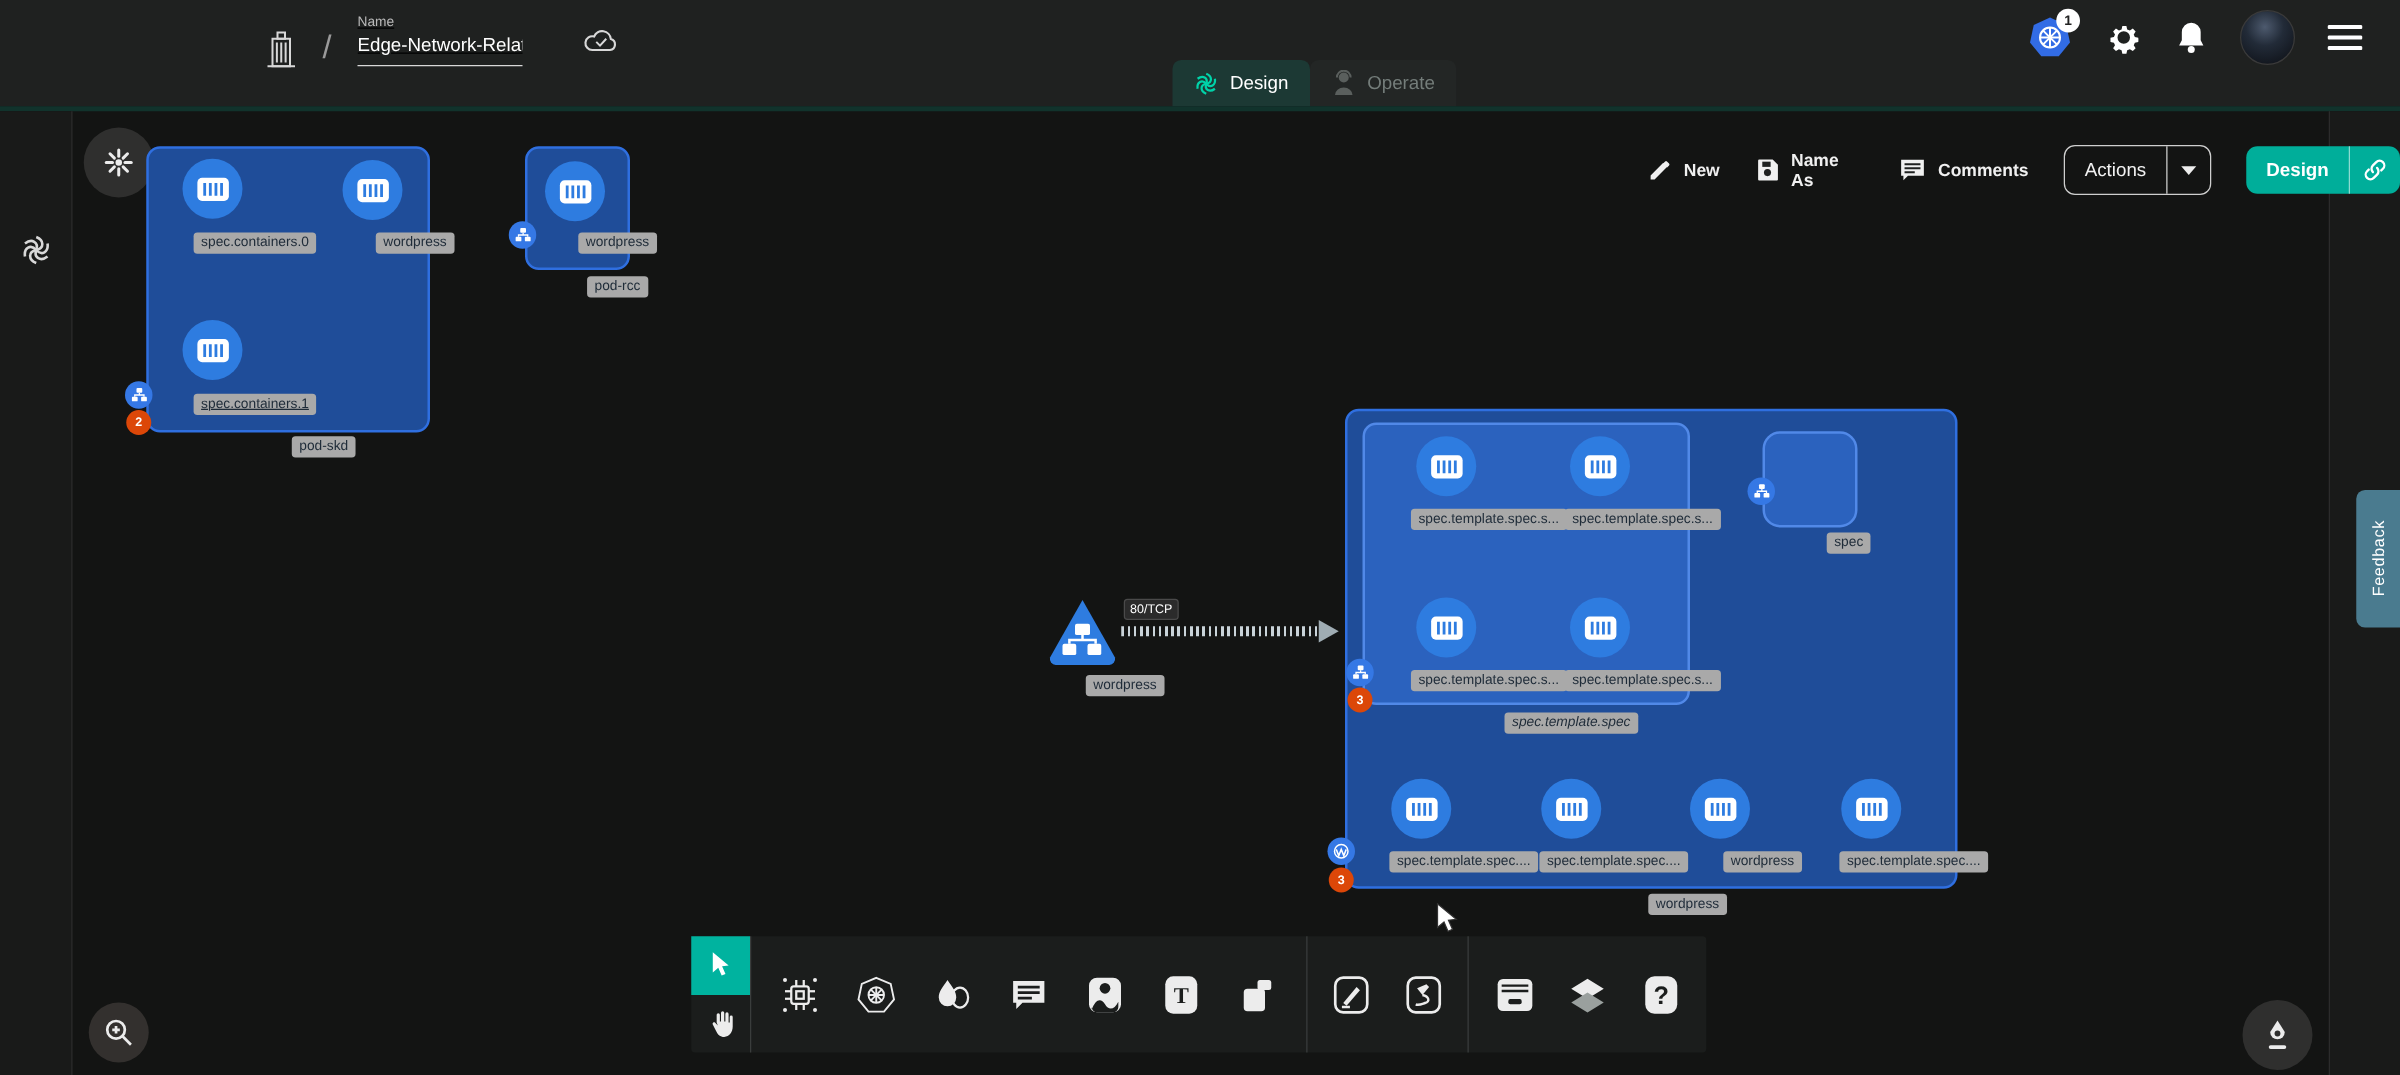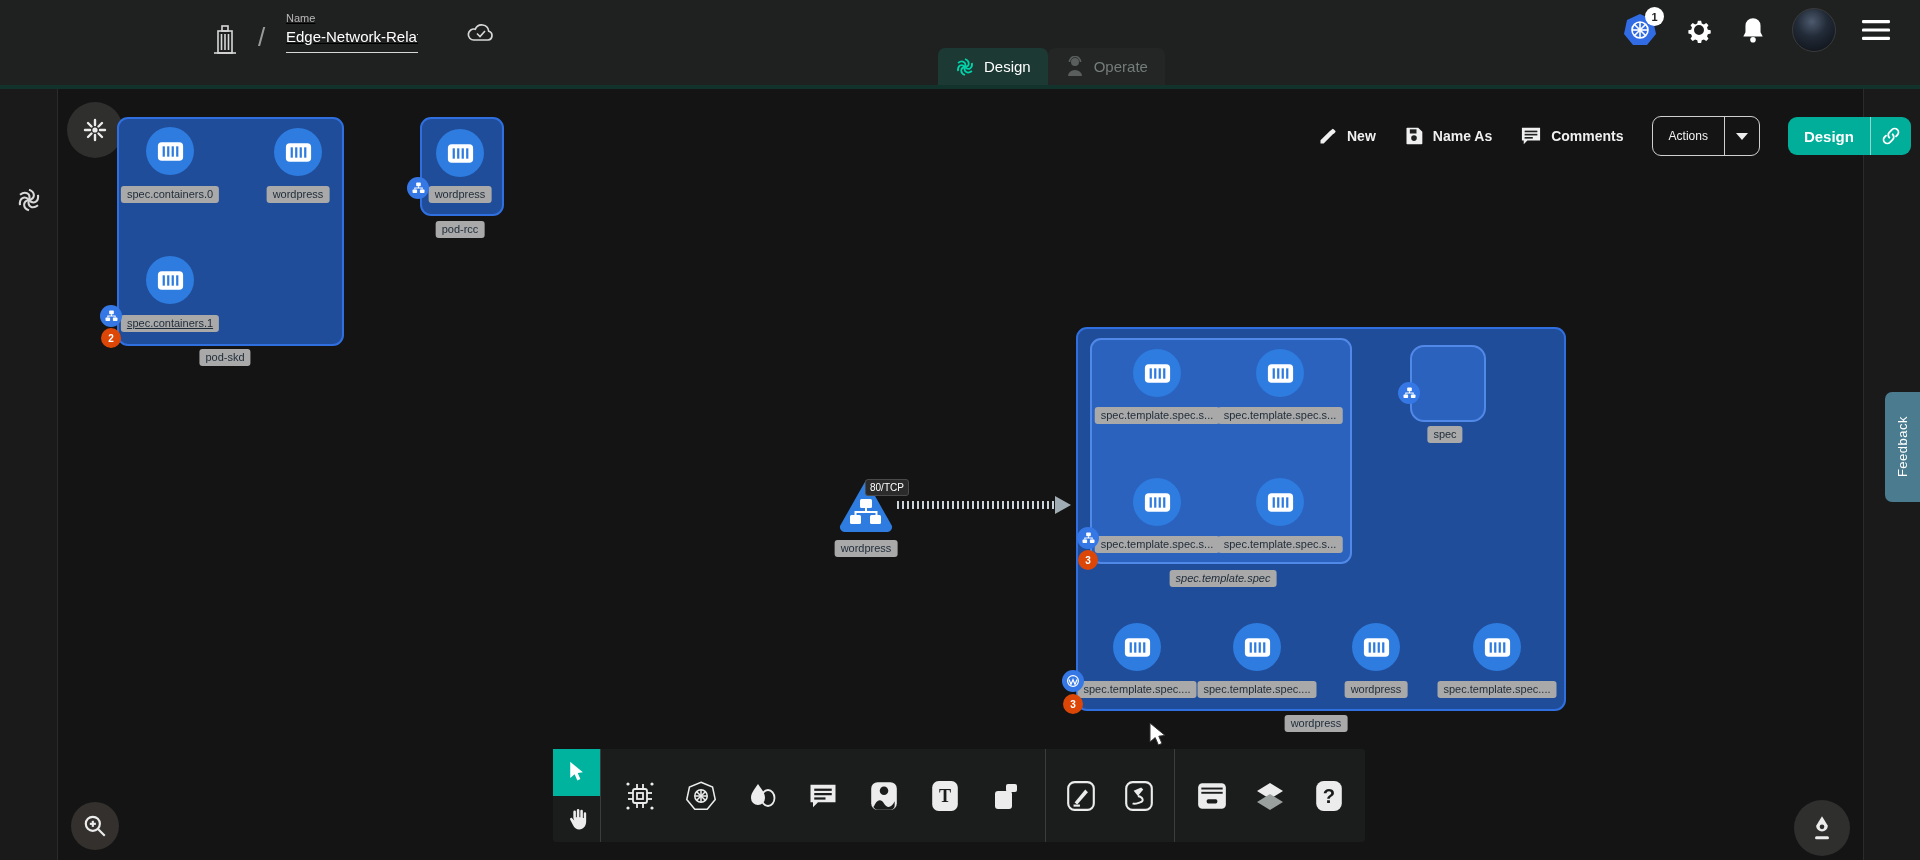--- a/index.html
+++ b/index.html
@@ -35,34 +35,34 @@
   
   .rail{position:absolute;top:89px;bottom:0;width:57px;background:#191A19;}
   .rail.left{left:0;border-right:1px solid #2B2B2B;}
   .rail.right{left:1863px;border-left:1px solid #2B2B2B;}
   
   .fab{position:absolute;border-radius:50%;background:#2F2F2E;display:flex;align-items:center;justify-content:center;}
   
   .actionbar{position:absolute;left:1318px;top:117px;height:38px;display:flex;align-items:center;gap:28px;}
   .ab-item{display:flex;align-items:center;gap:9px;color:#F0F0F0;font-size:14px;font-weight:bold;}
   .btn-actions{display:flex;align-items:center;height:38px;border:1px solid #CFCFCF;border-radius:9px;color:#F2F2F2;}
-  .btn-actions .lbl{padding:0 16px;font-size:12px;}
+  .btn-actions .lbl{padding:0 16px;font-size:15px;}
   .btn-actions .sep{width:1px;height:38px;background:#CFCFCF;}
   .btn-actions .caret{width:34px;display:flex;align-items:center;justify-content:center;}
   .caret-down{width:0;height:0;border-left:6px solid transparent;border-right:6px solid transparent;border-top:7px solid #EDEDED;}
   .btn-share{display:flex;align-items:center;height:38px;background:#00AE9A;border-radius:9px;color:#fff;}
   .btn-share .lbl{padding:0 16px;font-size:15px;font-weight:bold;}
   .btn-share .sep{width:1px;height:38px;background:rgba(255,255,255,.55);}
   .btn-share .lnk{width:40px;display:flex;align-items:center;justify-content:center;}
   
   .group{position:absolute;border:2px solid #2F6FE0;border-radius:11px;background:#1F4D99;}
   .group.inner{background:#2B62BE;border-color:#5189E8;}
   .knode{position:absolute;width:48px;height:48px;border-radius:50%;background:#2E7CE0;display:flex;align-items:center;justify-content:center;}
   .chip{position:absolute;transform:translateX(-50%);background:#A9A9A9;color:#1E2B38;font-size:11px;
-    padding:2px 6px;border-radius:3px;white-space:nowrap;line-height:13px;}
+    padding:2px 6px;border-radius:3px;white-space:nowrap;line-height:13px;margin-left:34px;}
   .chip.dark{background:#2B2B2B;color:#fff;font-size:10px;border:1px solid #4a4a4a;padding:1px 4px;transform:none;}
   .badge{position:absolute;border-radius:50%;display:flex;align-items:center;justify-content:center;}
   .badge.blue{width:22px;height:22px;background:#3578E5;}
   .badge.orange{width:20px;height:20px;background:#DC4708;color:#fff;font-size:10px;font-weight:bold;}
   .edge-line{position:absolute;height:8px;background:repeating-linear-gradient(90deg,#C9D3D9 0 2px,rgba(0,0,0,0) 2px 5px);}
   .edge-arrow{position:absolute;width:0;height:0;border-top:9px solid transparent;border-bottom:9px solid transparent;border-left:16px solid #9FACB3;}
   
   .toolbar{position:absolute;left:553px;top:749px;width:812px;height:93px;background:#1B1D1C;border-radius:3px;
     display:flex;align-items:stretch;}
   .tool-col{width:47px;display:flex;flex-direction:column;}

